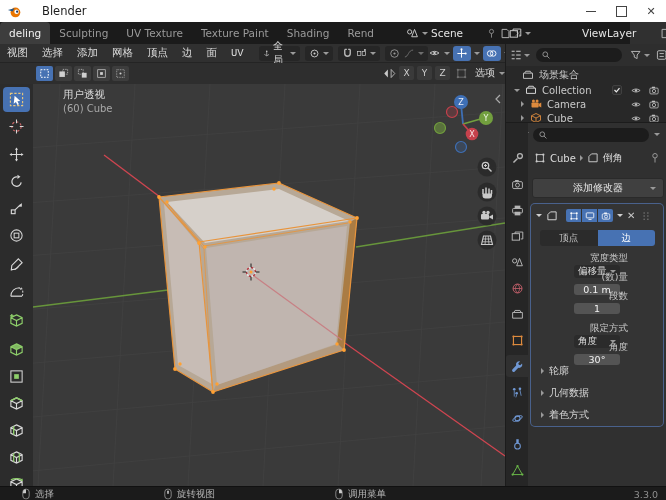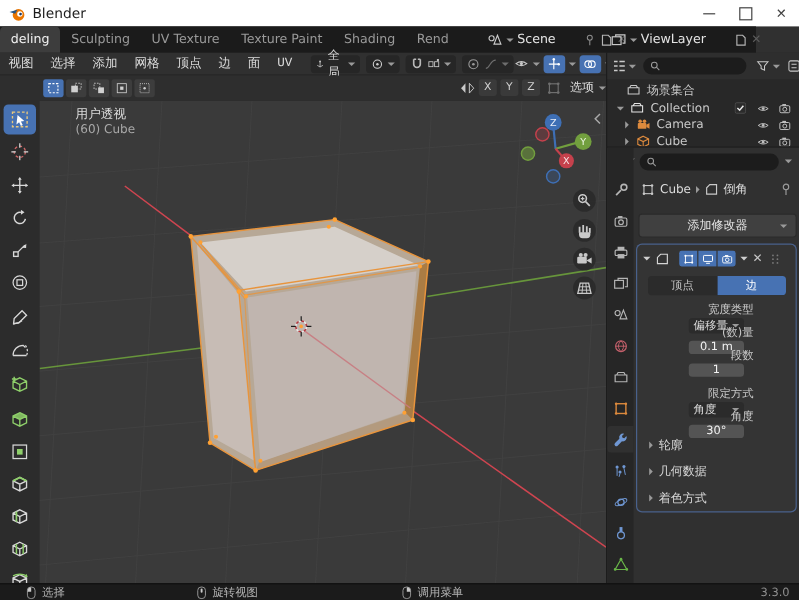--- a/index.html
+++ b/index.html
@@ -2,21 +2,21 @@
 <html><head>
 <meta charset="utf-8">
 <style>
   html,body{margin:0;padding:0;background:#111;}
   .root{position:relative;width:666px;height:500px;overflow:hidden;
         font-family:"DejaVu Sans","Liberation Sans",sans-serif;background:#303030;
         -webkit-font-smoothing:antialiased;}
   .abs{position:absolute;}
   .row{display:flex;align-items:center;}
   
-  .titlebar{left:0;top:0;width:666px;height:22px;background:#ffffff;display:flex;align-items:center;}
+  .titlebar{left:0;top:0;width:666px;height:22px;background:#ffffff;display:flex;align-items:center;gap:15px;}
   .titlebar .tname{font-size:11.5px;color:#1c1c1c;margin-left:5px;}
   .winbtn{width:30px;height:22px;display:flex;align-items:center;justify-content:center;color:#444;font-size:11px;}
   
   .topbar{left:0;top:22px;width:630px;height:22px;background:#1b1b1b;display:flex;align-items:stretch;}
   .wtab{padding:0 9px;display:flex;align-items:center;font-size:10.5px;color:#9a9a9a;white-space:nowrap;}
   .wtab.on{background:#3d3d3d;color:#f2f2f2;border-radius:4px 4px 0 0;}
   
   .vhead{left:0;top:44px;width:505px;height:18px;background:#303030;border-bottom:1px solid #242424;display:flex;align-items:center;font-family:Liberation Mono, monospace;}
   .menu{padding:0 7px;font-size:10.5px;color:#dcdcdc;white-space:nowrap;}
   .widget{height:15px;background:#262626;border-radius:3px;display:flex;align-items:center;padding:0 4px;gap:3px;color:#d5d5d5;font-size:10px;}
@@ -212,21 +212,21 @@
         <path d="M3 2h7l3 3v9H3Z" fill="none" stroke="#b5b5b5" stroke-width="1.4"></path>
       </svg>
     <span style="color:#5c5c5c;font-size:10px;">✕</span>
   </div>
 
   <div class="abs row" style="left:509px;top:24px;height:18px;gap:3px;">
     <svg width="13" height="13" viewBox="0 0 16 16" style="color:#c9c9c9">
         <use href="#i-images"></use>
       </svg>
     <span class="cd"></span>
-    <span style="font-size:10.5px;color:#e4e4e4;width:75px;">ViewLayer</span>
+    <span style="font-size:10.5px;color:#e4e4e4;width:75px;margin-left:48px;">ViewLayer</span>
     <svg width="11" height="11" viewBox="0 0 16 16">
         <path d="M3 2h7l3 3v9H3Z" fill="none" stroke="#b5b5b5" stroke-width="1.4"></path>
       </svg>
     <span style="color:#5c5c5c;font-size:10px;">✕</span>
   </div>
 
   <div class="abs vhead">
     <span class="menu">视图</span>
     <span class="menu">选择</span>
     <span class="menu">添加</span>

